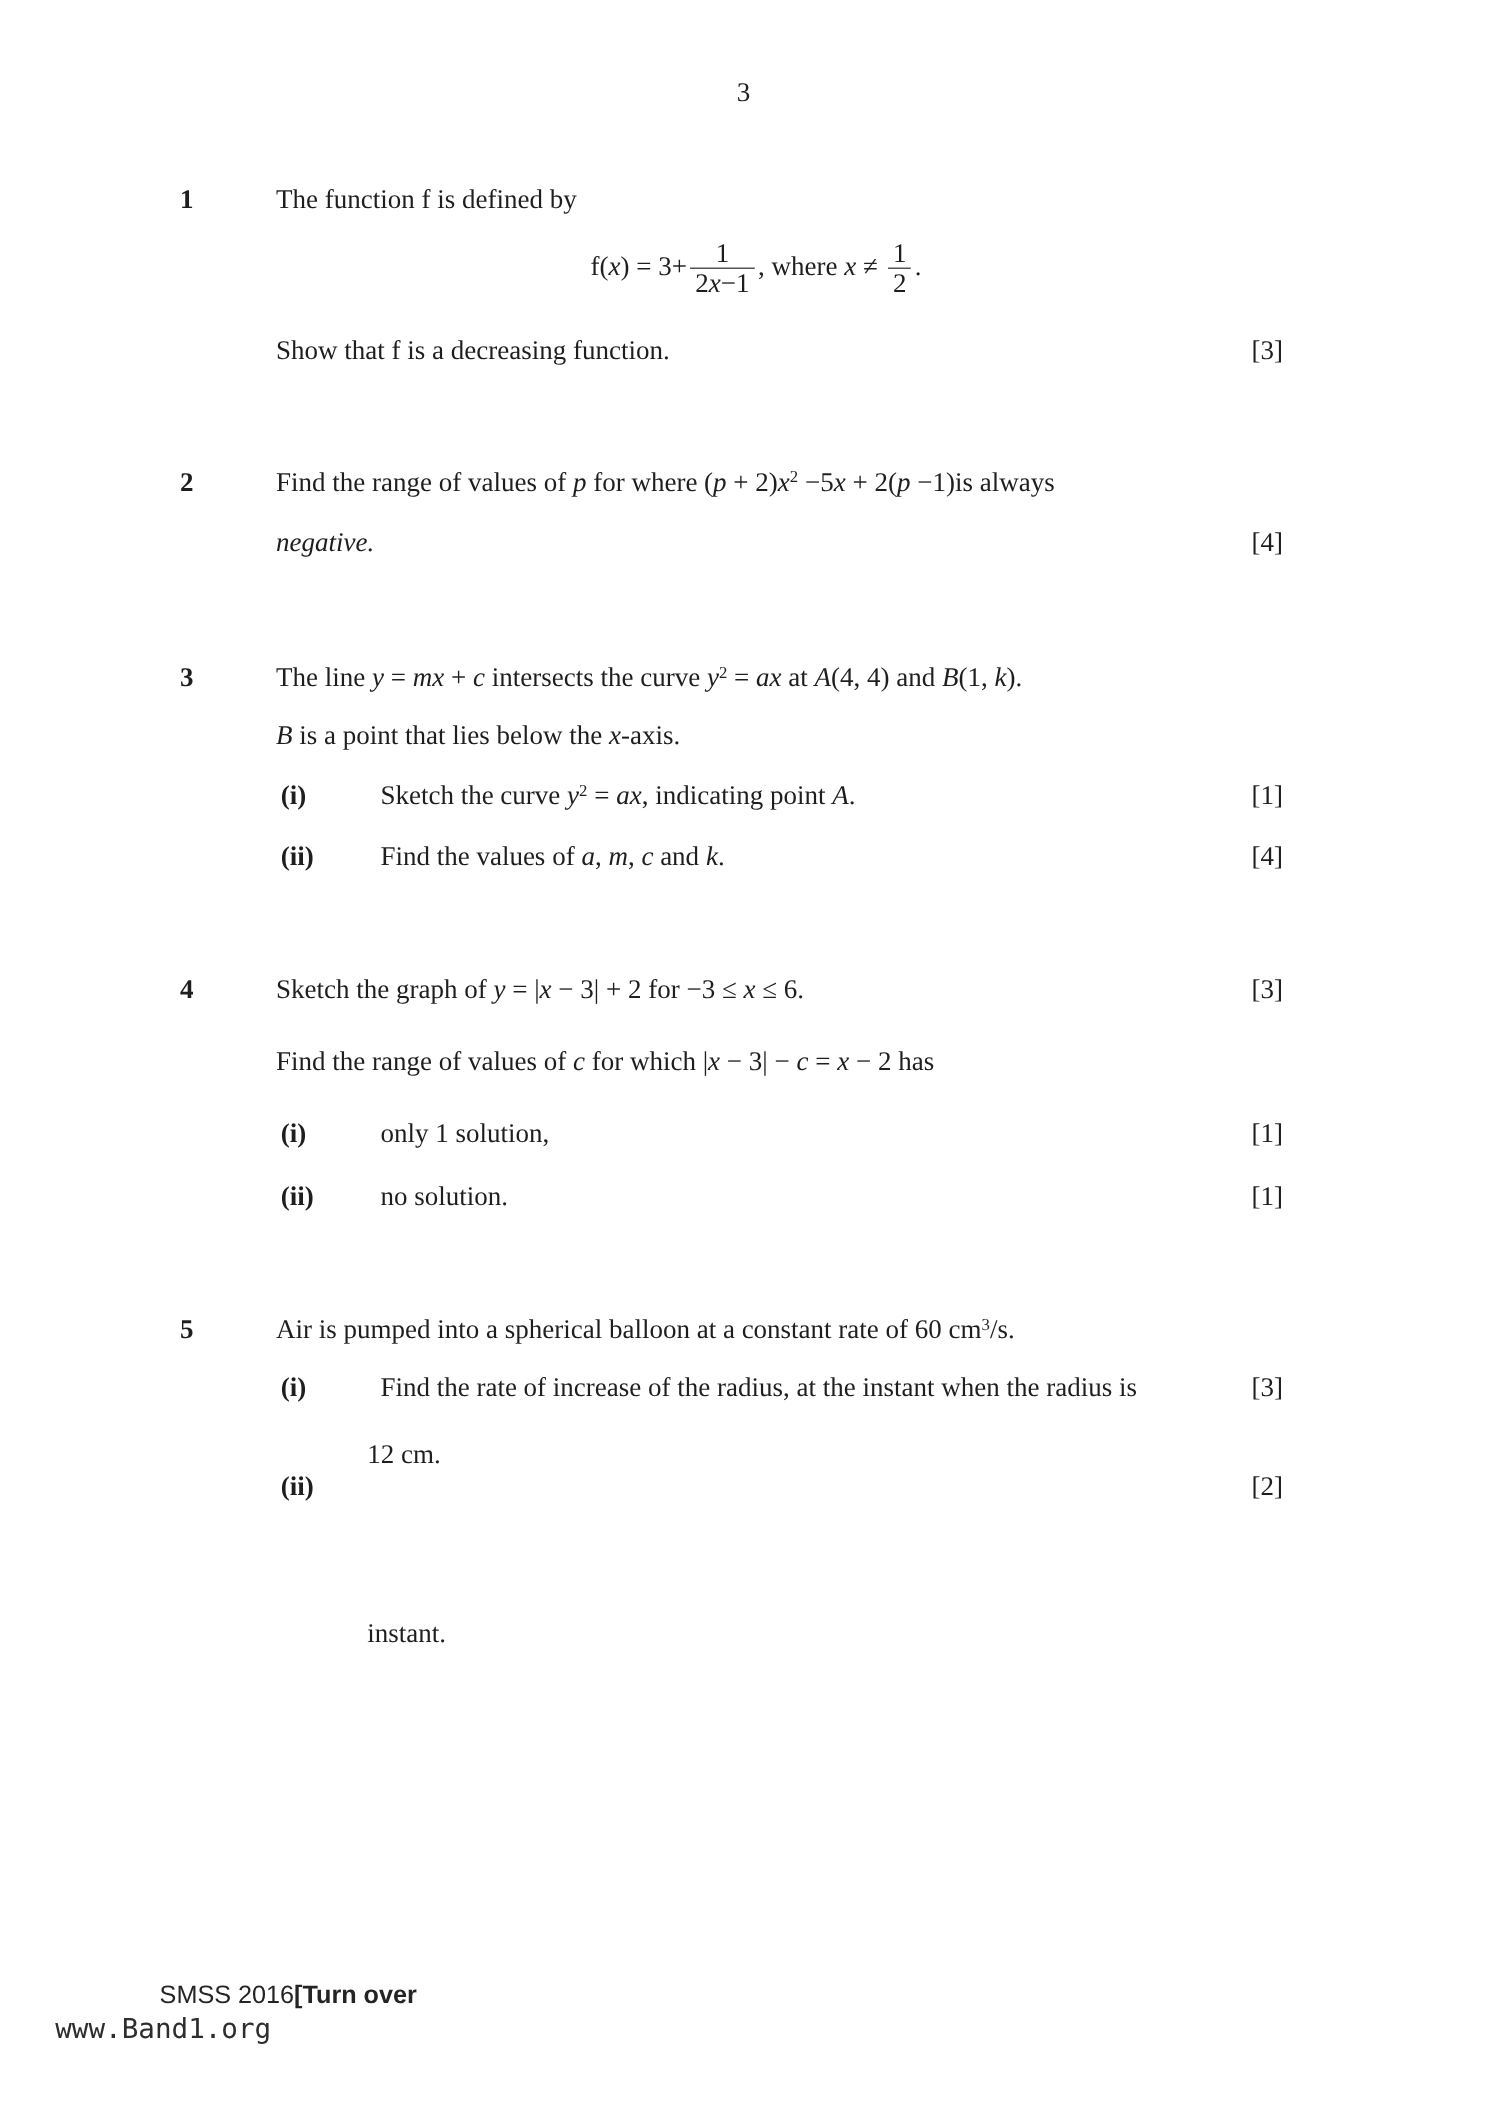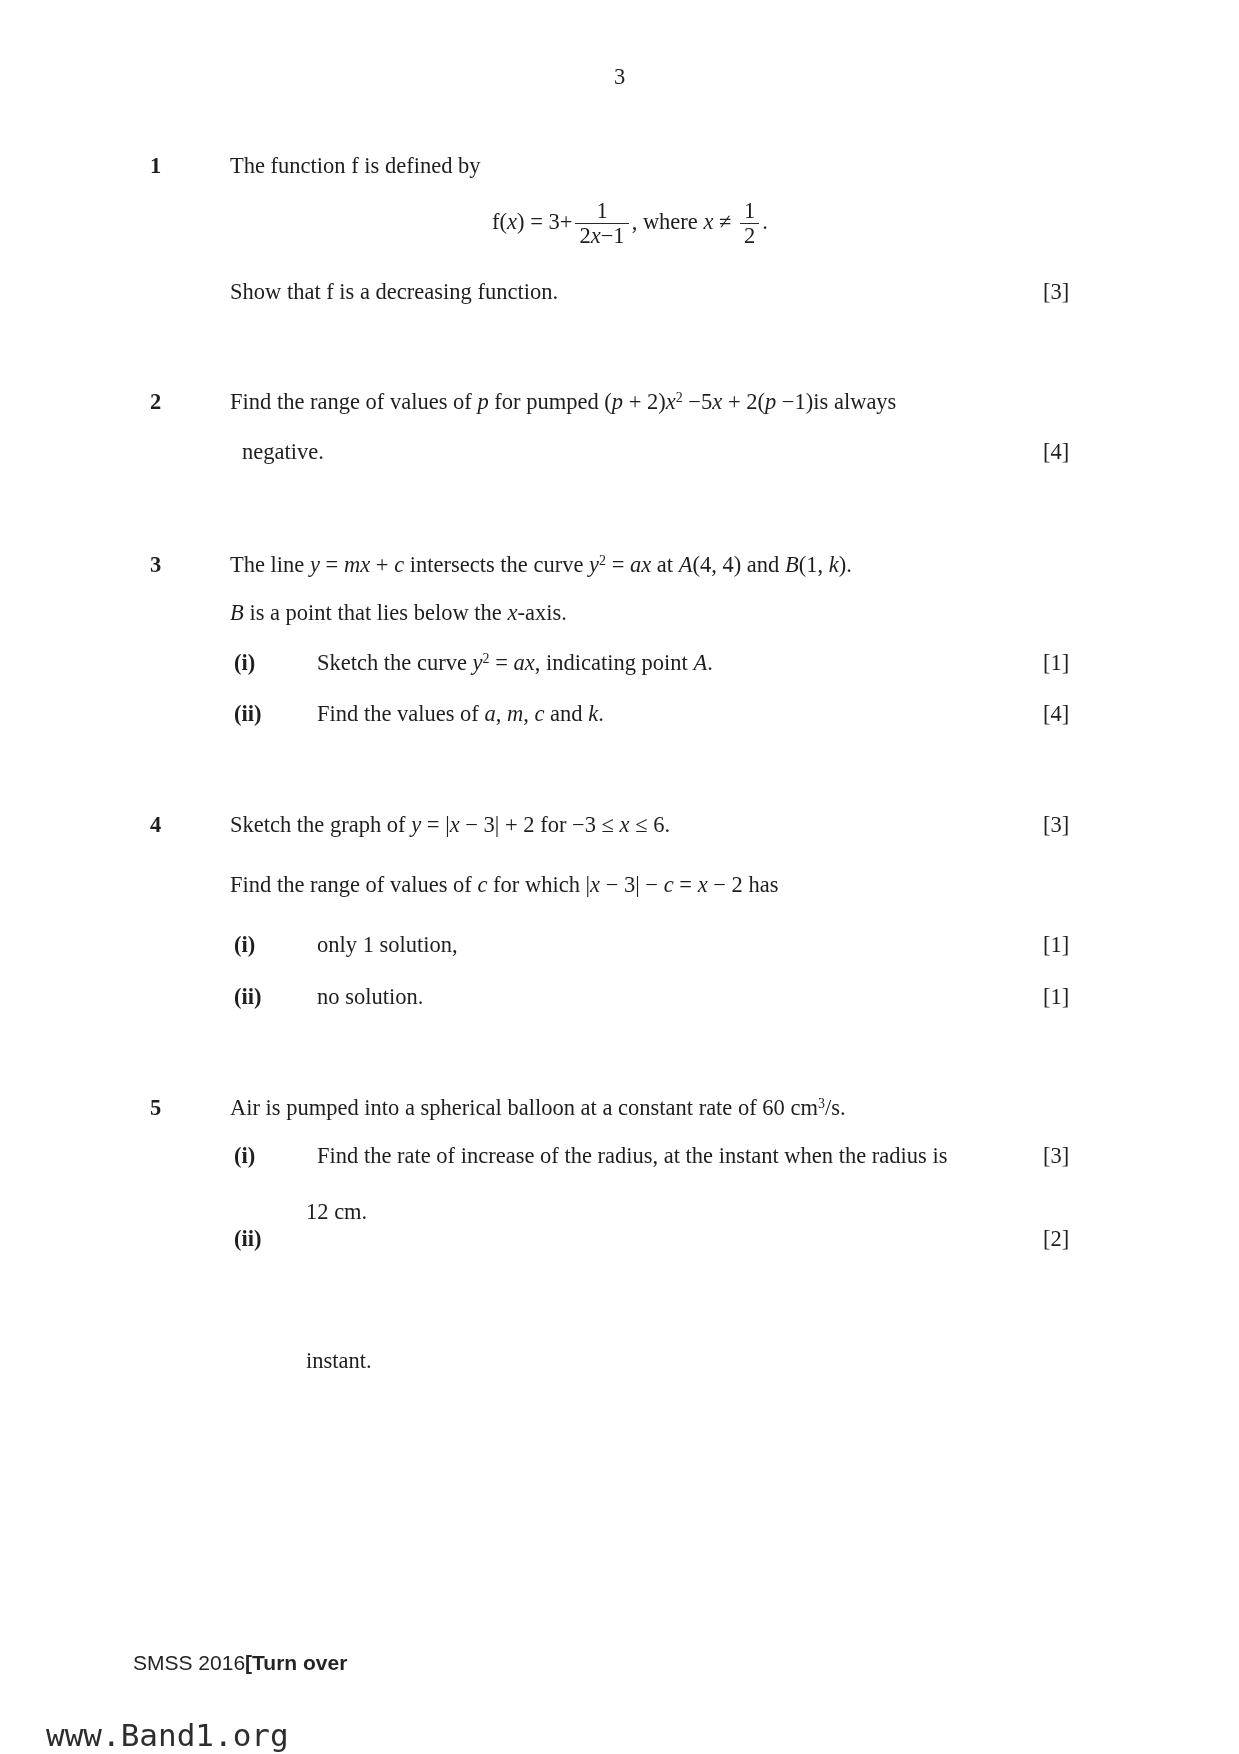--- a/index.html
+++ b/index.html
@@ -12,35 +12,35 @@
     font-size:22.5px;
     overflow:hidden;
     filter:blur(0.4px);
   }
   .row { position:absolute; left:0; width:100%; height:32px; line-height:32px; white-space:nowrap; }
   .pageno { position:absolute; left:0; right:0; text-align:center; top:62px; height:30px; line-height:30px; }
   .qnum { position:absolute; left:150px; font-weight:bold; }
   .body { position:absolute; left:230px; white-space:nowrap; }
   .plabel { position:absolute; left:234px; font-weight:bold; }
   .ptext { position:absolute; left:306px; white-space:nowrap;margin-left:11px; }
-  .cont { position:absolute; left:242px; white-space:nowrap; }
+  .cont { position:absolute; left:230px; white-space:nowrap;font-style:italic; }
   .cont2 { position:absolute; left:306px; white-space:nowrap;margin-top:15px; }
   .marks { position:absolute; left:1043px; }
   .it { font-style:italic; }
   .rm { font-style:normal; }
   .sup { font-size:0.62em; position:relative; top:-0.48em; }
   .frac { display:inline-block; text-align:center; vertical-align:middle; padding:0 3px; line-height:1.08; }
   .frac .fn { display:block; padding:0 4px; }
   .frac .fd { display:block; padding:0 4px; border-top:1.6px solid #2a2a2a; }
   .formula { position:absolute; left:250px; width:760px; text-align:center; top:199px; white-space:nowrap; }
   .footer-line { position:absolute; left:133px; top:1650px; height:26px; line-height:26px;
     font-family:Liberation Sans, sans-serif; font-size:21px; color:#242424; white-space:nowrap; }
   .footer-line .bold { font-weight:bold; }
   .watermark { position:absolute; left:46px; top:1676px; height:30px; line-height:30px;
-    font-family:"DejaVu Sans Mono","Liberation Mono",monospace; font-size:31px; color:#2d2d2d; white-space:nowrap;margin-top:44px; }
+    font-family:"DejaVu Sans Mono","Liberation Mono",monospace; font-size:23px; color:#2d2d2d; white-space:nowrap; }
 </style>
 </head>
 <body>
 
 <div class="page">
 
   <div class="pageno">3</div>
 
   <div class="row" style="top:150px">
     <span class="qnum">1</span>
@@ -52,21 +52,21 @@
   </div>
 
   <div class="row" style="top:276px">
     <span class="body">Show that f is a decreasing function.</span>
     <span class="marks">[3]</span>
   </div>
 
   <div class="row" style="top:386px">
     <span class="qnum">2</span>
     <span class="body">
-      <span class="rm">Find the range of values of </span><span class="it">p</span><span class="rm"> for pumped (</span><span class="it">p</span><span class="rm"> + 2)</span><span class="it">x</span><span class="sup">2</span><span class="rm"> −5</span><span class="it">x</span><span class="rm"> + 2(</span><span class="it">p</span><span class="rm"> −1)</span><span class="rm">is always</span>
+      <span class="rm">Find the range of values of </span><span class="it">p</span><span class="rm"> for where (</span><span class="it">p</span><span class="rm"> + 2)</span><span class="it">x</span><span class="sup">2</span><span class="rm"> −5</span><span class="it">x</span><span class="rm"> + 2(</span><span class="it">p</span><span class="rm"> −1)</span><span class="rm">is always</span>
     </span>
   </div>
   <div class="row" style="top:436px">
     <span class="cont">negative.</span>
     <span class="marks">[4]</span>
   </div>
 
   <div class="row" style="top:549px">
     <span class="qnum">3</span>
     <span class="body">

